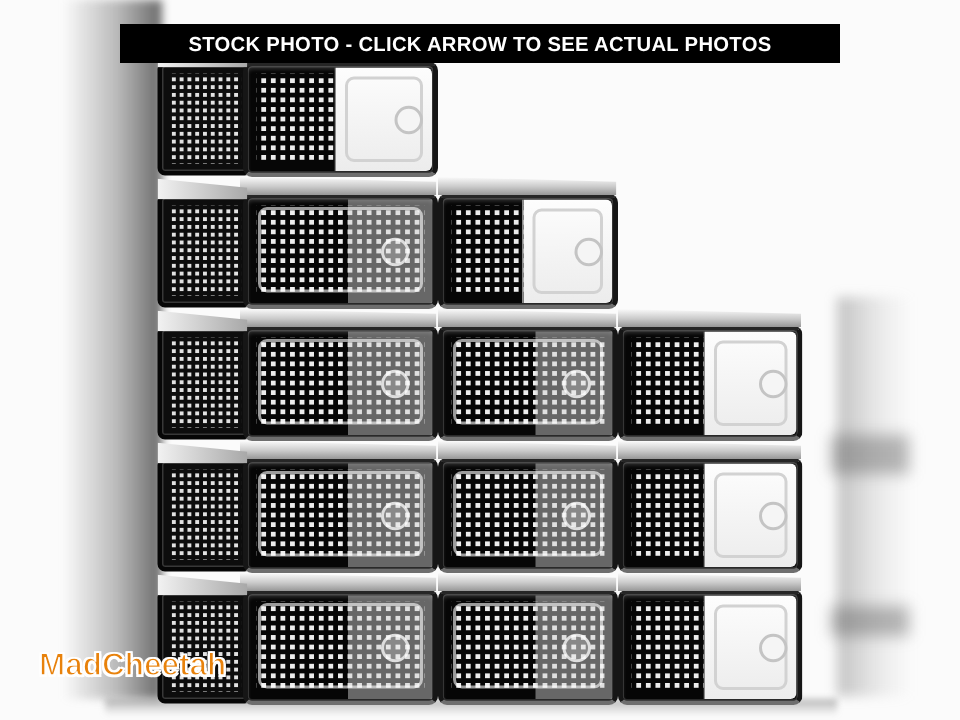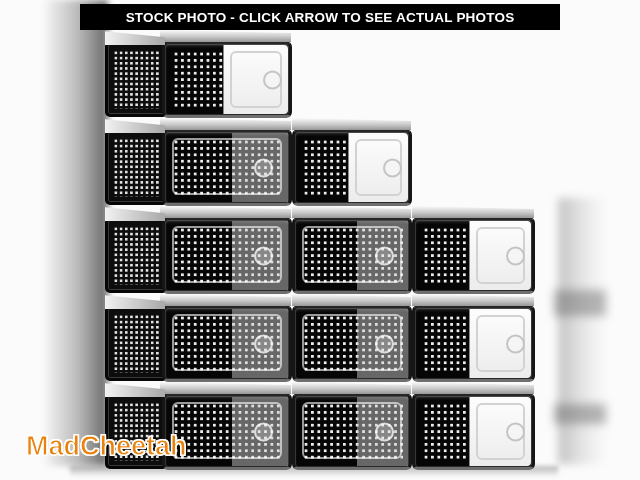--- a/index.html
+++ b/index.html
@@ -14,27 +14,27 @@
   .shadow-right{position:absolute;left:558px;top:198px;width:50px;height:266px;z-index:1;
     background:linear-gradient(90deg,rgba(120,120,120,.42),rgba(160,160,160,.16) 60%,rgba(255,255,255,0));
     filter:blur(4px);}
   .smudge{position:absolute;width:52px;background:rgba(90,90,90,.42);filter:blur(5px);z-index:1;}
   .smudge.s1{left:554px;top:290px;height:26px;}
   .smudge.s2{left:554px;top:404px;height:20px;}
   .shadow-bottom{position:absolute;left:70px;top:466px;width:488px;height:11px;z-index:1;
     background:linear-gradient(180deg,rgba(110,110,110,.5),rgba(110,110,110,0));filter:blur(2px);}
 
   
-  .banner{position:absolute;left:80px;top:4px;width:480px;height:26px;z-index:40;
+  .banner{position:absolute;left:80px;top:16px;width:480px;height:26px;z-index:40;
     display:flex;align-items:center;justify-content:center;background:#000;}
   .banner span{font-weight:bold;font-size:13.5px;letter-spacing:.2px;color:#fff;white-space:nowrap;}
 
   
   .watermark{position:absolute;left:26px;top:433px;z-index:30;
-    font-weight:bold;font-size:27px;line-height:1;color:#e8820c;
+    font-weight:bold;font-size:21px;line-height:1;color:#e8820c;
     -webkit-text-stroke:1px #ffffff;
     text-shadow:-1px -1px 0 #fff,1px -1px 0 #fff,-1px 1px 0 #fff,1px 1px 0 #fff;
     white-space:nowrap;}
 
   
   .boxes{position:absolute;inset:0;z-index:10;}
   .box{position:absolute;}
   .box .side-top{position:absolute;left:0;top:0;width:60px;height:15px;z-index:2;
     background:linear-gradient(90deg,#f2f2f2,#a8a8a8);
     clip-path:polygon(0 8%,100% 48%,100% 100%,0 100%);}

